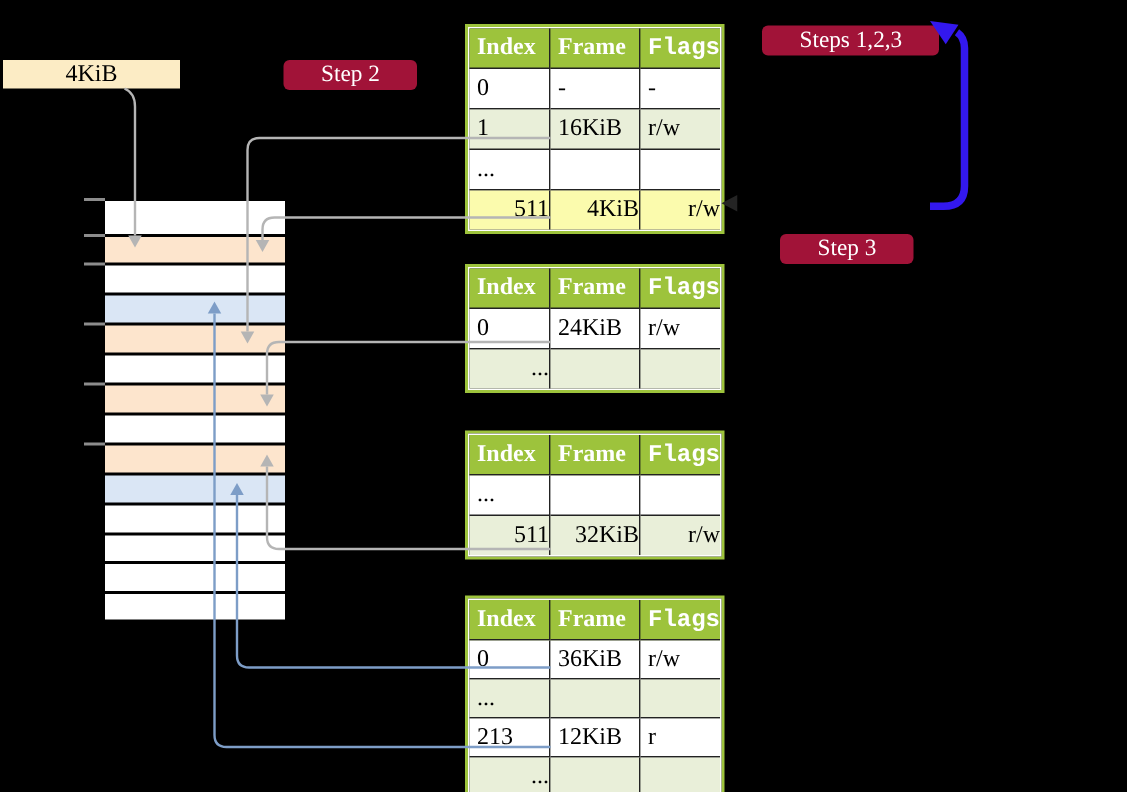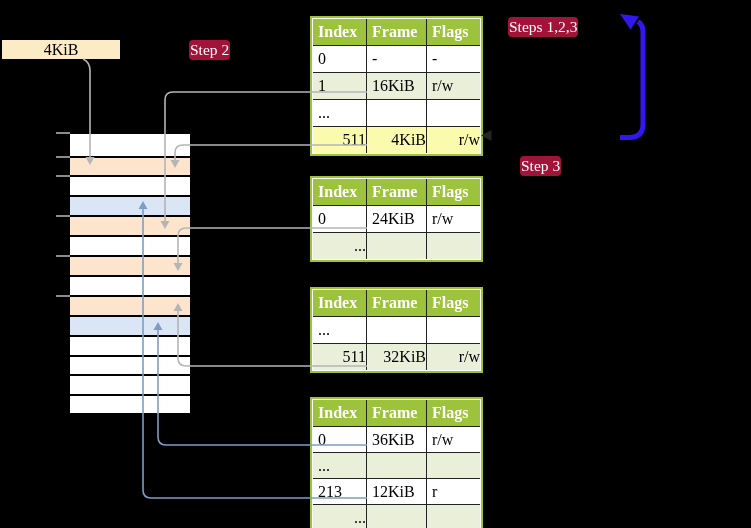--- a/index.html
+++ b/index.html
@@ -16,30 +16,30 @@
   .strip-row{position:absolute;left:0;width:120px;}
   .strip-row.free{background:var(--strip_free);}
   .strip-row.page_table{background:var(--strip_page_table);}
   .strip-row.page{background:var(--strip_page);}
   .tick{position:absolute;left:56px;width:14px;height:2px;background:var(--tick_gray);}
   
   .ptable{position:absolute;border:2px solid var(--table_green);}
   .ptable table{border-collapse:separate;border-spacing:0;border:1px solid #ffffff;table-layout:fixed;}
   .ptable th{background:var(--table_green);color:#ffffff;font-weight:bold;font-size:16px;text-align:left;
              padding:0 0 0 5px;border-right:1px solid #222;border-bottom:1px solid #222;}
-  .ptable th:last-child{border-right:none;}
+  .ptable th:last-child{border-right:none;font-family:Liberation Mono, monospace;}
   .ptable td{font-size:16px;color:#000;padding:0 0 0 5px;background:var(--cell_white);
              border-right:1px solid #222;border-bottom:1px solid #222;vertical-align:middle;}
   .ptable td:last-child{border-right:none;}
   .ptable tbody tr:last-child td{border-bottom:none;text-align:right;}
   .ptable tr.bg-green td{background:var(--row_green);}
   .ptable tr.bg-yellow td{background:var(--row_yellow);}
   .ptable tr.bg-white td{background:var(--cell_white);}
   
-  .chip{position:absolute;color:#fff;font-size:15.5px;line-height:20px;padding:0 1px;border-radius:4px;white-space:nowrap;}
+  .chip{position:absolute;color:#fff;font-size:15.5px;line-height:20px;padding:0 25px;border-radius:4px;white-space:nowrap;}
   .crimson{background:var(--label_crimson);}
   .bluechip{background:var(--label_blue);border-radius:2px;}
   .tanbox{position:absolute;left:2px;top:40px;width:118px;height:19px;background:var(--tan_box);
           color:#000;text-align:center;line-height:19px;font-size:16px;}
   
   #connectors{position:absolute;left:0;top:0;width:751px;height:528px;pointer-events:none;}
   .cg{stroke:var(--arrow_gray);stroke-width:1.6;fill:none;}
   .cb{stroke:var(--arrow_blue);stroke-width:1.6;fill:none;}
   .hg{fill:var(--arrow_gray);stroke:none;}
   .hb{fill:var(--arrow_blue);stroke:none;}

